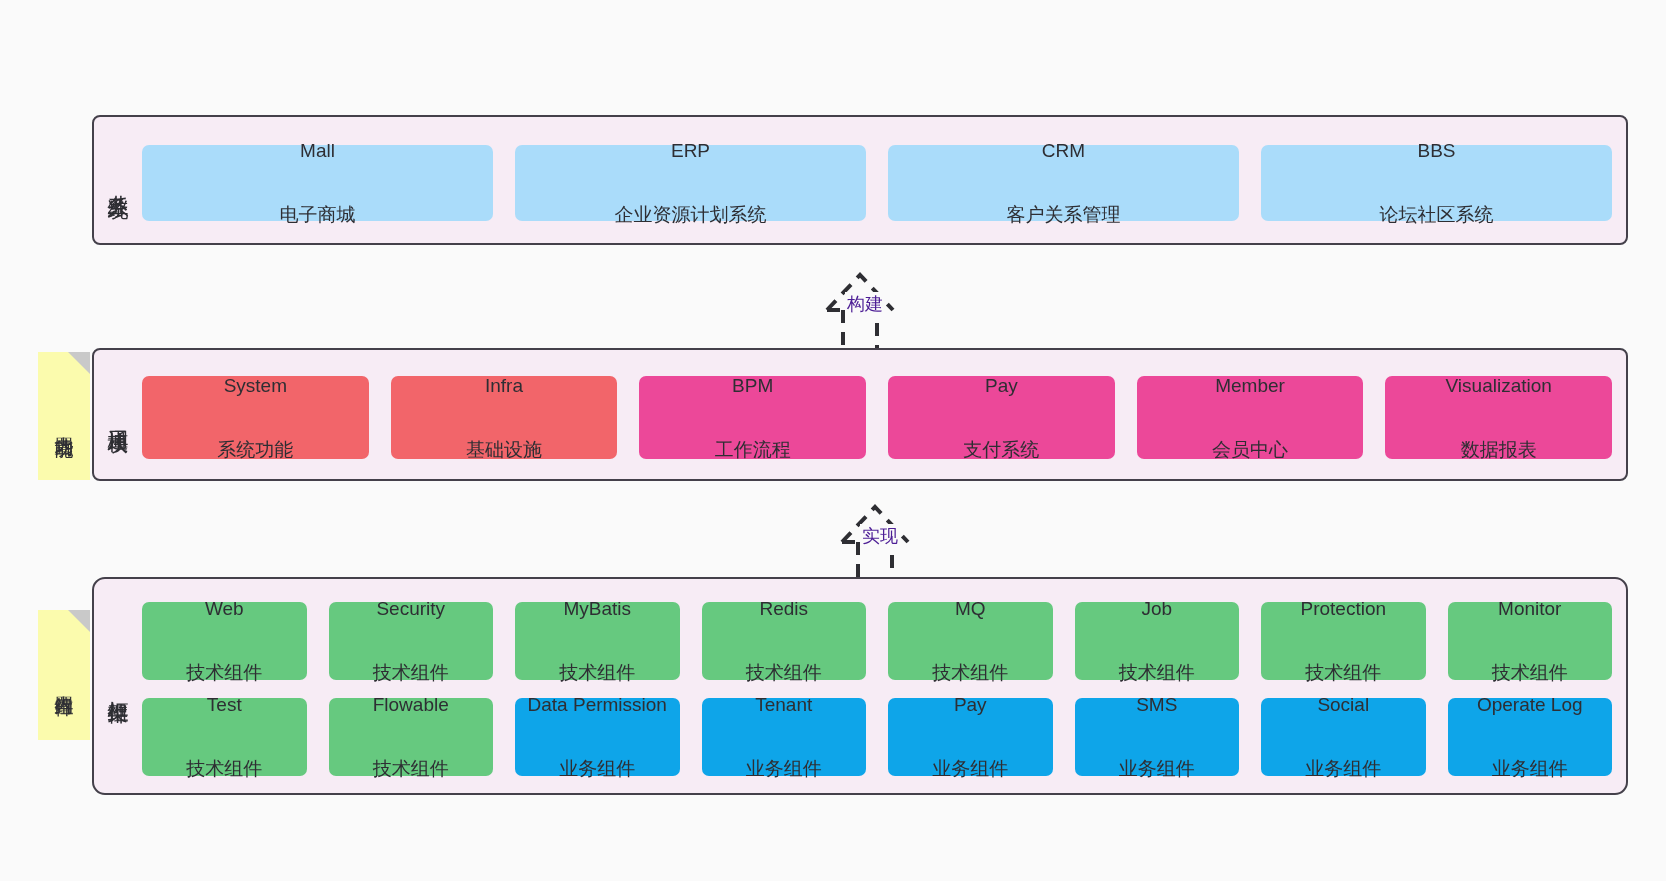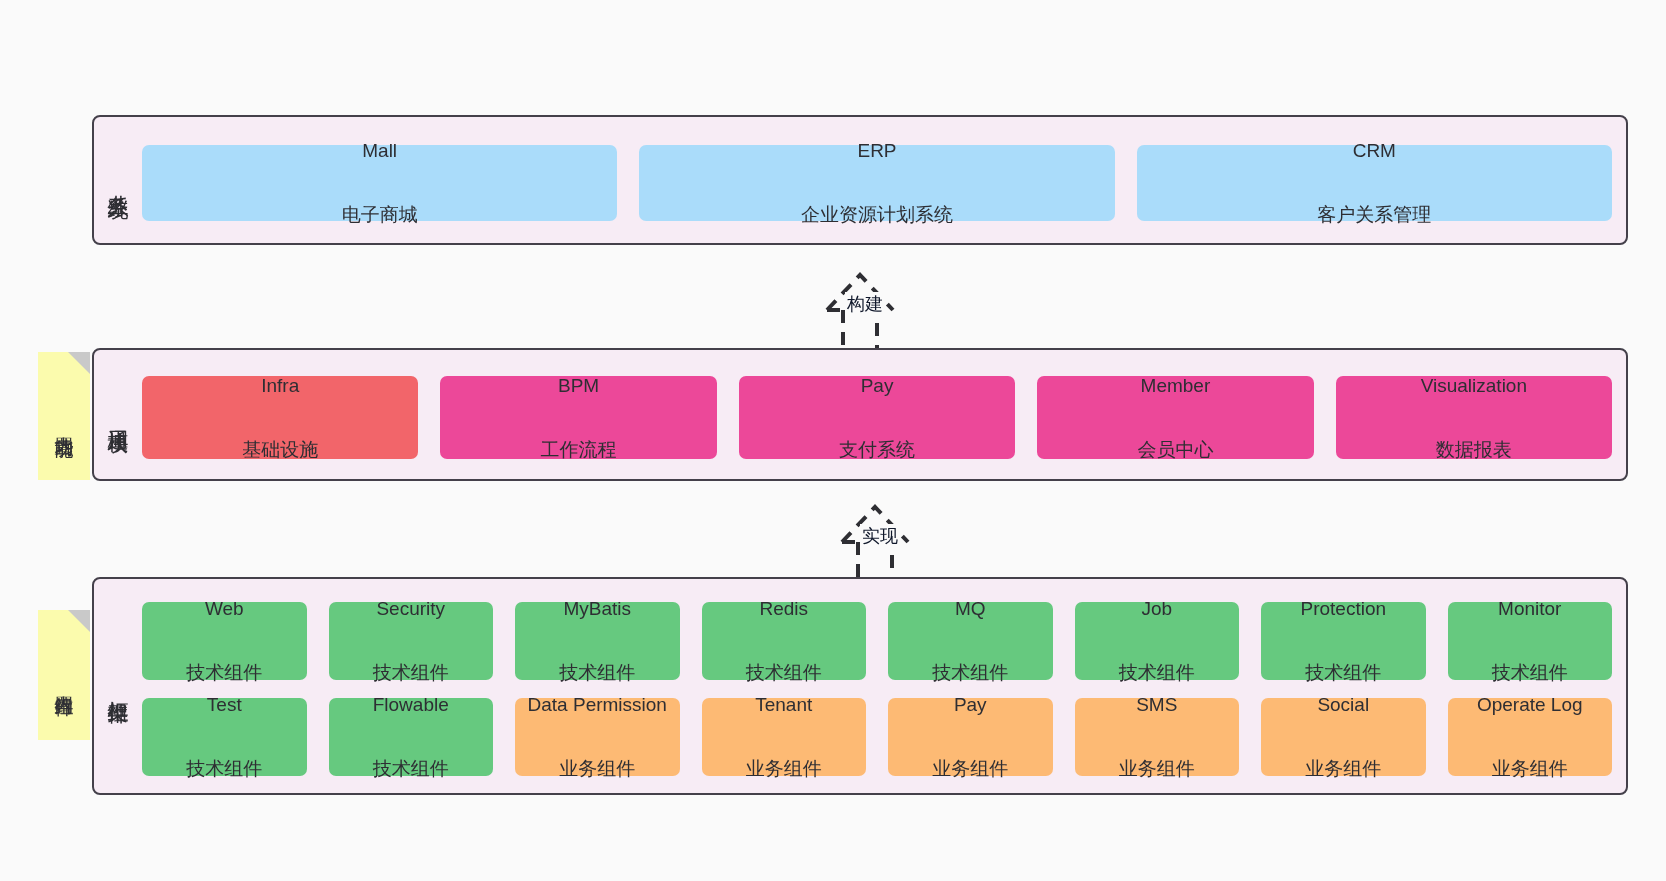--- a/index.html
+++ b/index.html
@@ -88,21 +88,21 @@
     margin-top: 40px;
   }
   .h-biz   { height: 76px; }
   .h-mod   { height: 83px; }
   .h-comp  { height: 78px; }
 
   .c-blue        { background: #aadcfa; }
   .c-red         { background: #f2656a; }
   .c-pink        { background: #ec4899; }
   .c-green       { background: #66c97f; }
-  .c-green-light { background: #fdba74; }
+  .c-green-light { background: #0ea5e9; }
 
   
   .note {
     position: absolute;
     box-sizing: border-box;
     background: #fbfbad;
     width: 52px;
     display: flex;
     align-items: center;
     justify-content: center;
@@ -132,21 +132,21 @@
     height: 100px;
   }
   .connector svg { display: block; }
   .connector .conn-label {
     position: absolute;
     left: 50%;
     transform: translateX(-50%);
     top: 34px;
     background: #fafafa;
     font-size: 18px;
-    color: #0f172a;
+    color: #4c1d95;
     padding: 0 2px;
     white-space: nowrap;
     user-select: none;
   }
 </style>
 </head>
 <body>
 
 <div id="stage">
 
@@ -159,20 +159,24 @@
           <span class="t1">Mall</span>
           <span class="t2">电子商城</span>
         </div>
         <div class="card h-biz c-blue">
           <span class="t1">ERP</span>
           <span class="t2">企业资源计划系统</span>
         </div>
         <div class="card h-biz c-blue">
           <span class="t1">CRM</span>
           <span class="t2">客户关系管理</span>
+        </div>
+        <div class="card h-biz c-blue">
+          <span class="t1">BBS</span>
+          <span class="t2">论坛社区系统</span>
         </div>
 
       </div>
     </div>
   </div>
 
   <div class="connector" id="connector-build" style="left:765px; top:258px;">
     <svg width="200" height="100" viewBox="0 0 200 100">
       <path d="M 62 52 L 95 17 L 128 52" fill="none" stroke="#2e2e33" stroke-width="4" stroke-dasharray="13 9" stroke-linecap="butt"></path>
       <path d="M 62 52 L 128 52" fill="none" stroke="#2e2e33" stroke-width="4" stroke-dasharray="13 9"></path>
@@ -185,20 +189,24 @@
     <span class="fold"></span>
     <span>内置功能</span>
   </div>
 
   <div class="layer" id="layer-common-modules" style="left:92px; top:348px; width:1536px; height:133px;">
     <div class="layer-title">通用模块</div>
     <div class="layer-body">
       <div class="layer-row">
 
         <div class="card h-mod c-red">
+          <span class="t1">System</span>
+          <span class="t2">系统功能</span>
+        </div>
+        <div class="card h-mod c-red">
           <span class="t1">Infra</span>
           <span class="t2">基础设施</span>
         </div>
         <div class="card h-mod c-pink">
           <span class="t1">BPM</span>
           <span class="t2">工作流程</span>
         </div>
         <div class="card h-mod c-pink">
           <span class="t1">Pay</span>
           <span class="t2">支付系统</span>
@@ -223,21 +231,21 @@
       <path d="M 78 52 L 78 92 L 112 92 L 112 52" fill="none" stroke="#2e2e33" stroke-width="4" stroke-dasharray="13 9"></path>
     </svg>
     <span class="conn-label">实现</span>
   </div>
 
   <div class="note" id="note-builtin-components" style="left:38px; top:610px; height:130px;">
     <span class="fold"></span>
     <span>内置组件</span>
   </div>
 
-  <div class="layer" id="layer-framework-components" style="left:92px; top:577px; width:1536px; height:218px;">
+  <div class="layer" id="layer-framework-components" style="left:92px; top:577px; width:1536px; height:218px;border-radius:13px;">
     <div class="layer-title">框架组件</div>
     <div class="layer-body">
 
       <div class="layer-row">
         <div class="card h-comp c-green">
           <span class="t1">Web</span>
           <span class="t2">技术组件</span>
         </div>
         <div class="card h-comp c-green">
           <span class="t1">Security</span>

